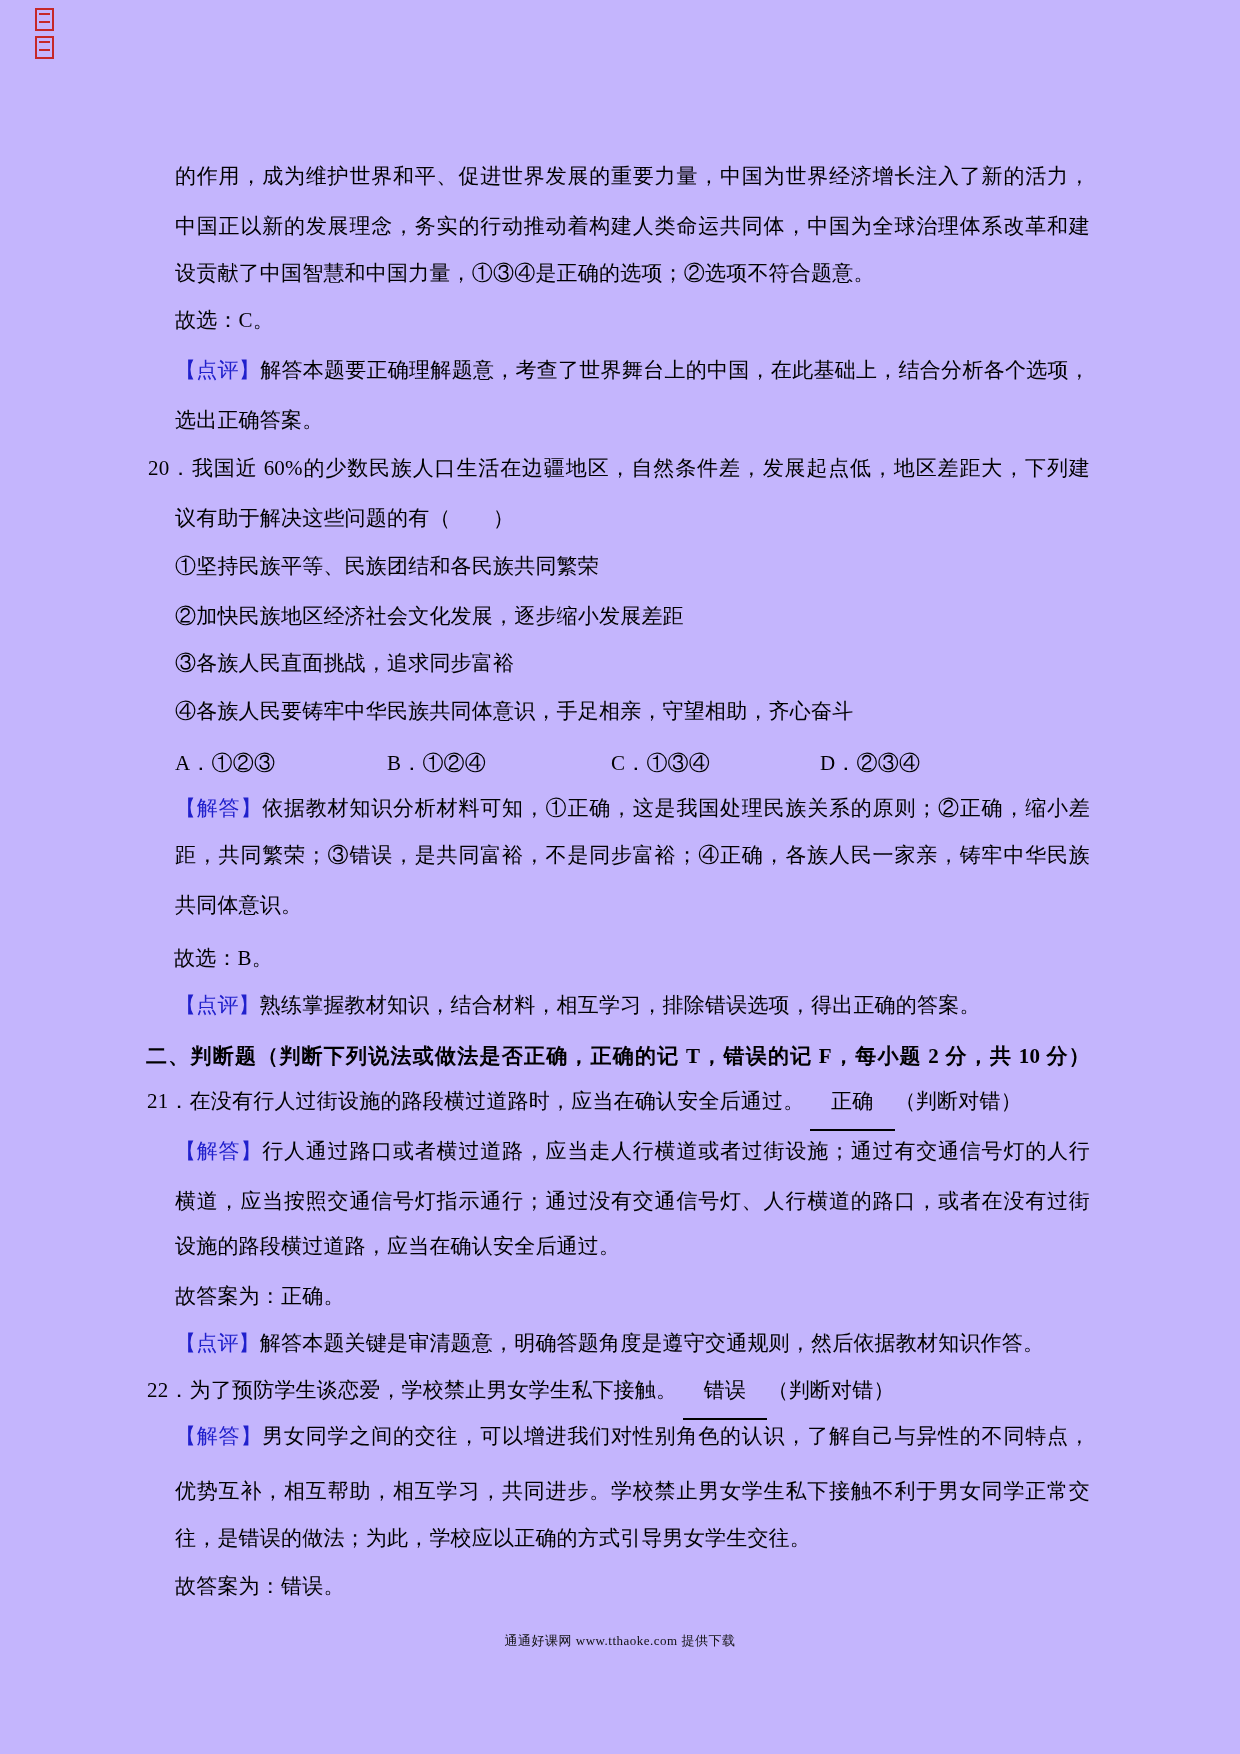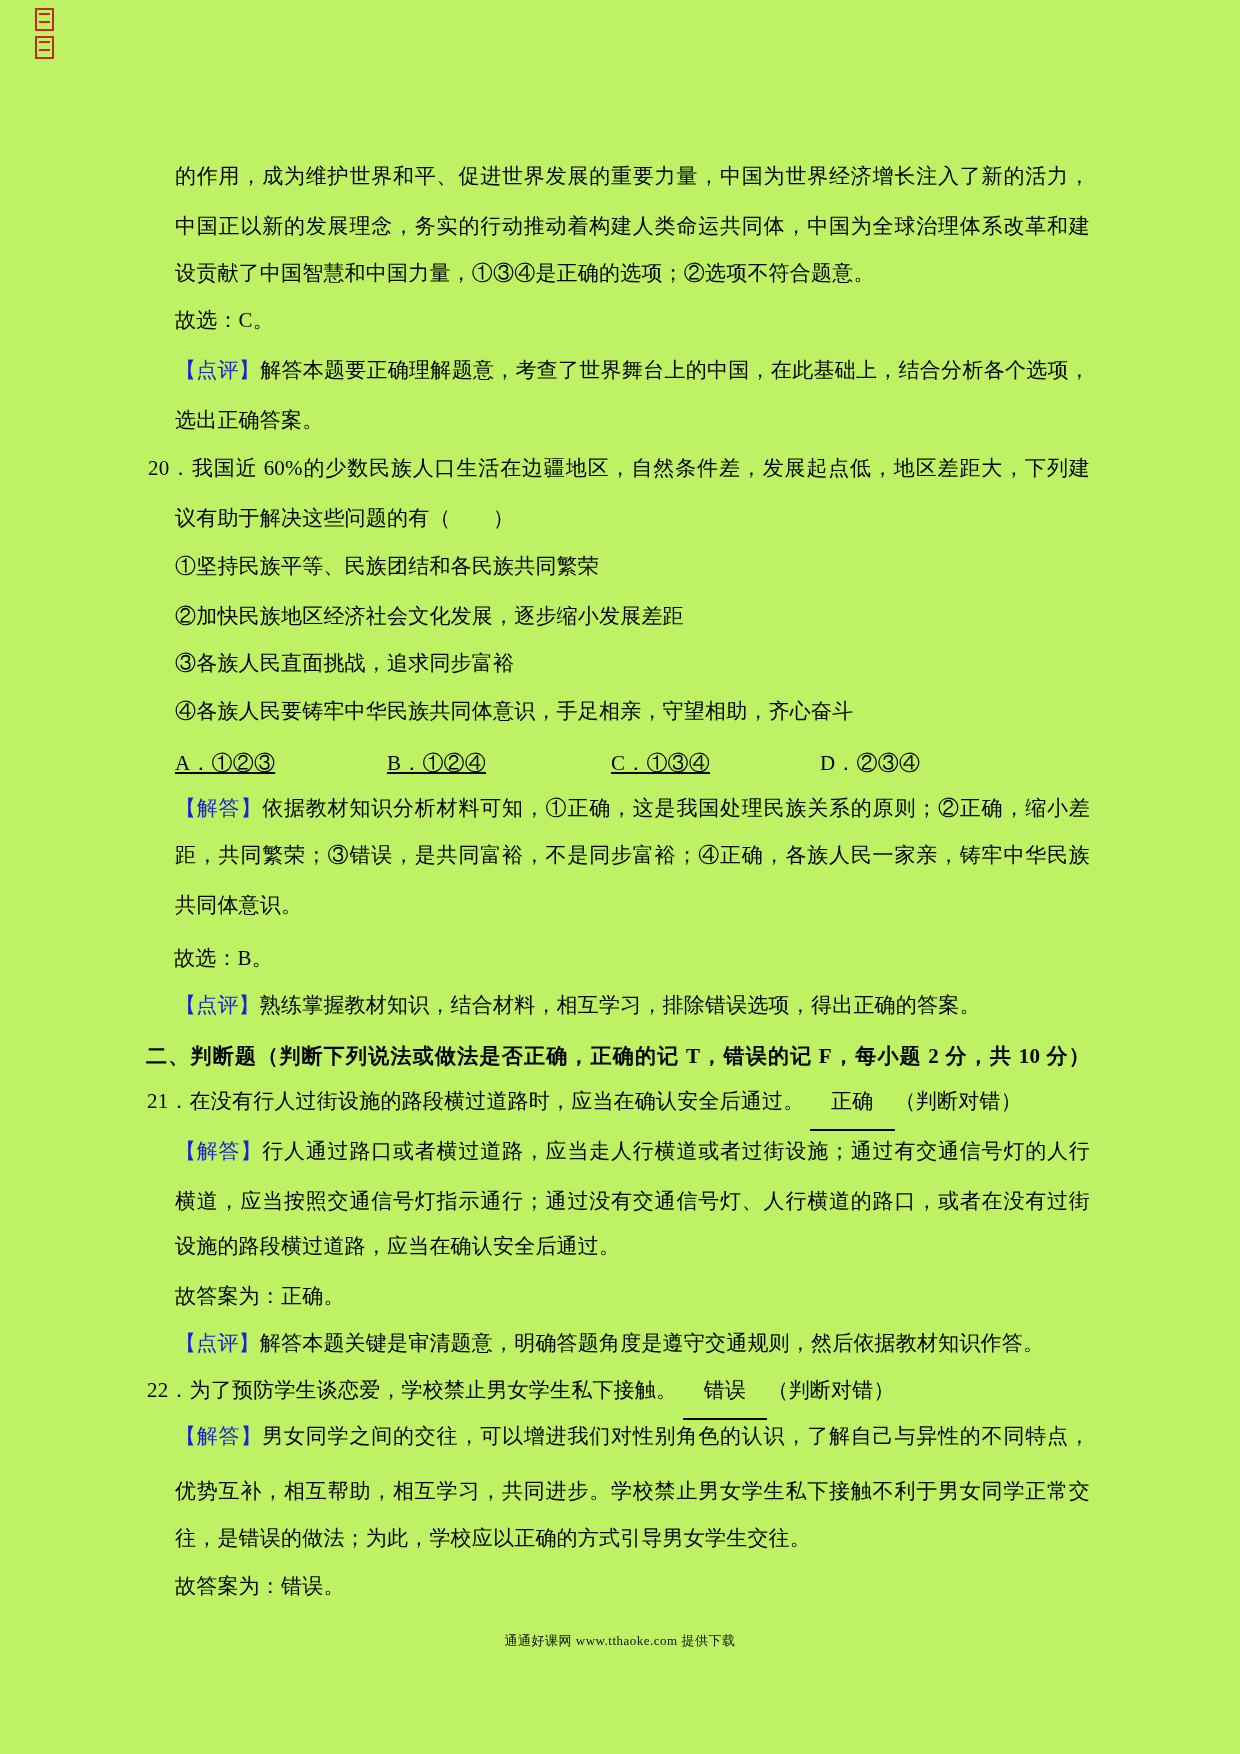--- a/index.html
+++ b/index.html
@@ -4,21 +4,21 @@
 <style>
   html, body {
     margin: 0;
     padding: 0;
     background: #ffffff;
   }
   #page {
     position: relative;
     width: 1240px;
     height: 1754px;
-    background: #bef264;
+    background: #c4b5fd;
     overflow: hidden;
     font-family: "Liberation Serif", "DejaVu Serif", serif;
     color: #000000;
   }
   .line {
     position: absolute;
     font-size: 21px;
     line-height: 26px;
     white-space: nowrap;
     letter-spacing: 0.2px;
@@ -34,21 +34,20 @@
   }
   .blue {
     color: var(--label-color, #2020cc);
   }
   .underline {
     border-bottom: 2px solid #000000;
     padding-bottom: 16px;
   }
   .opt {
     display: inline-block;
-    text-decoration: underline;
   }
   #footer {
     position: absolute;
     left: 0;
     width: 1240px;
     text-align: center;
     font-size: 13px;
     letter-spacing: 0.5px;
     color: #111111;
   }

